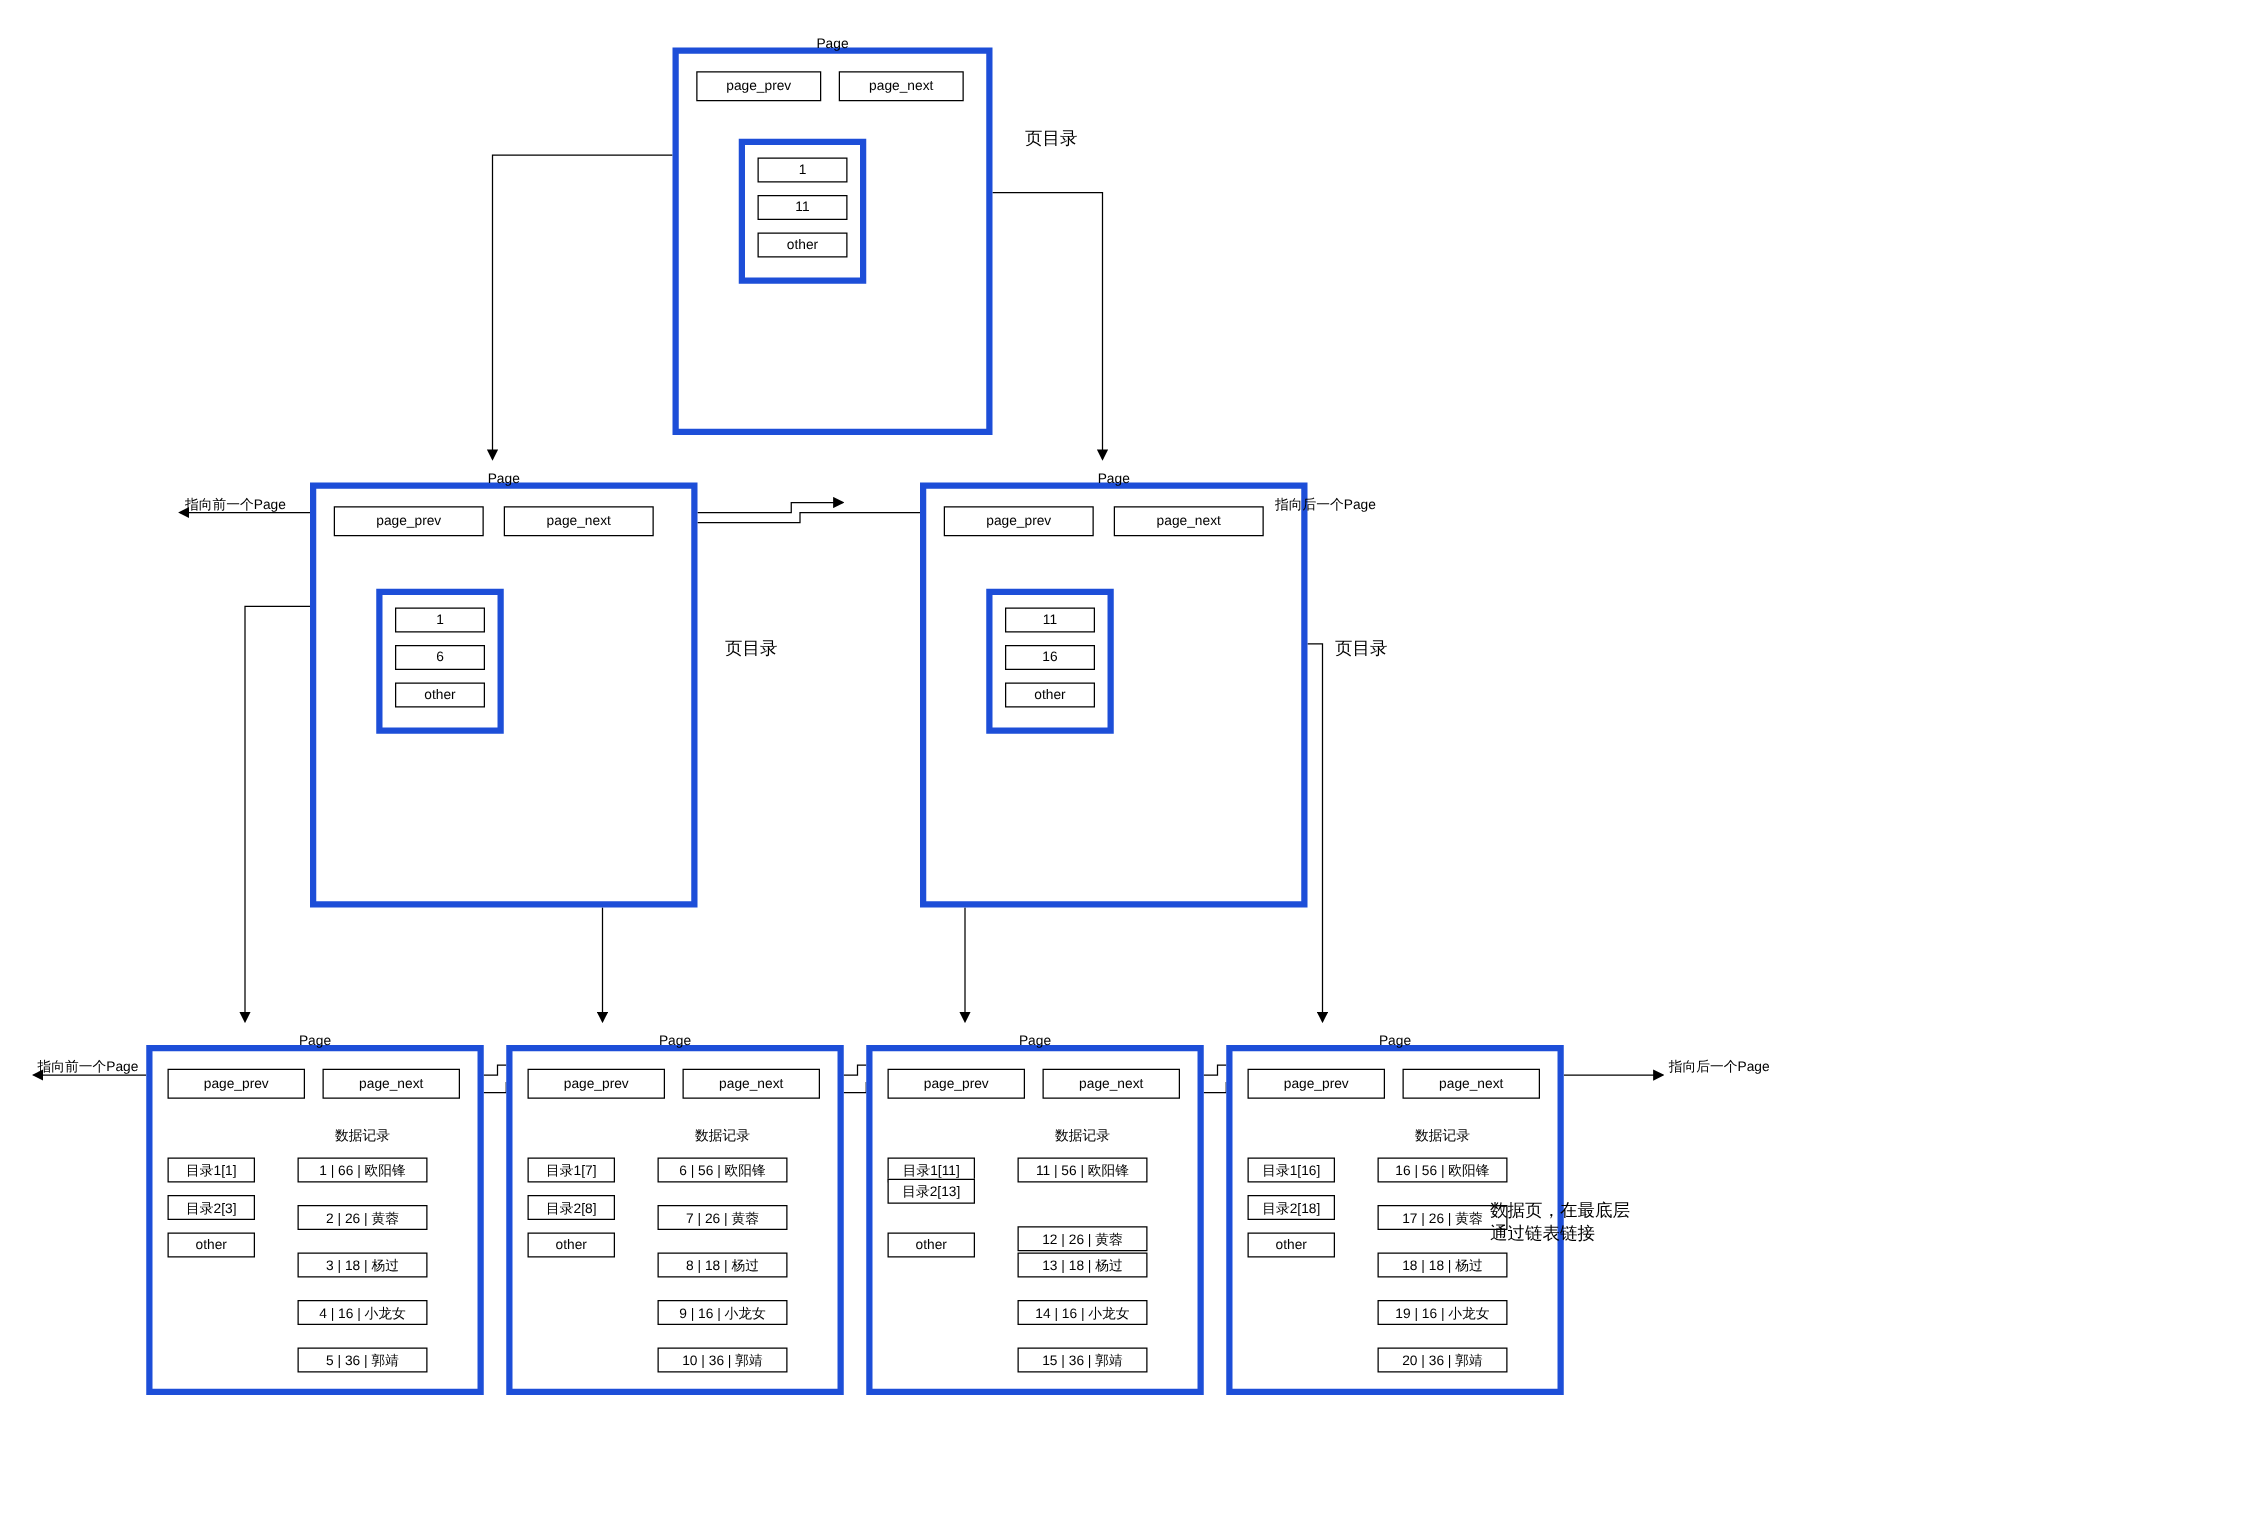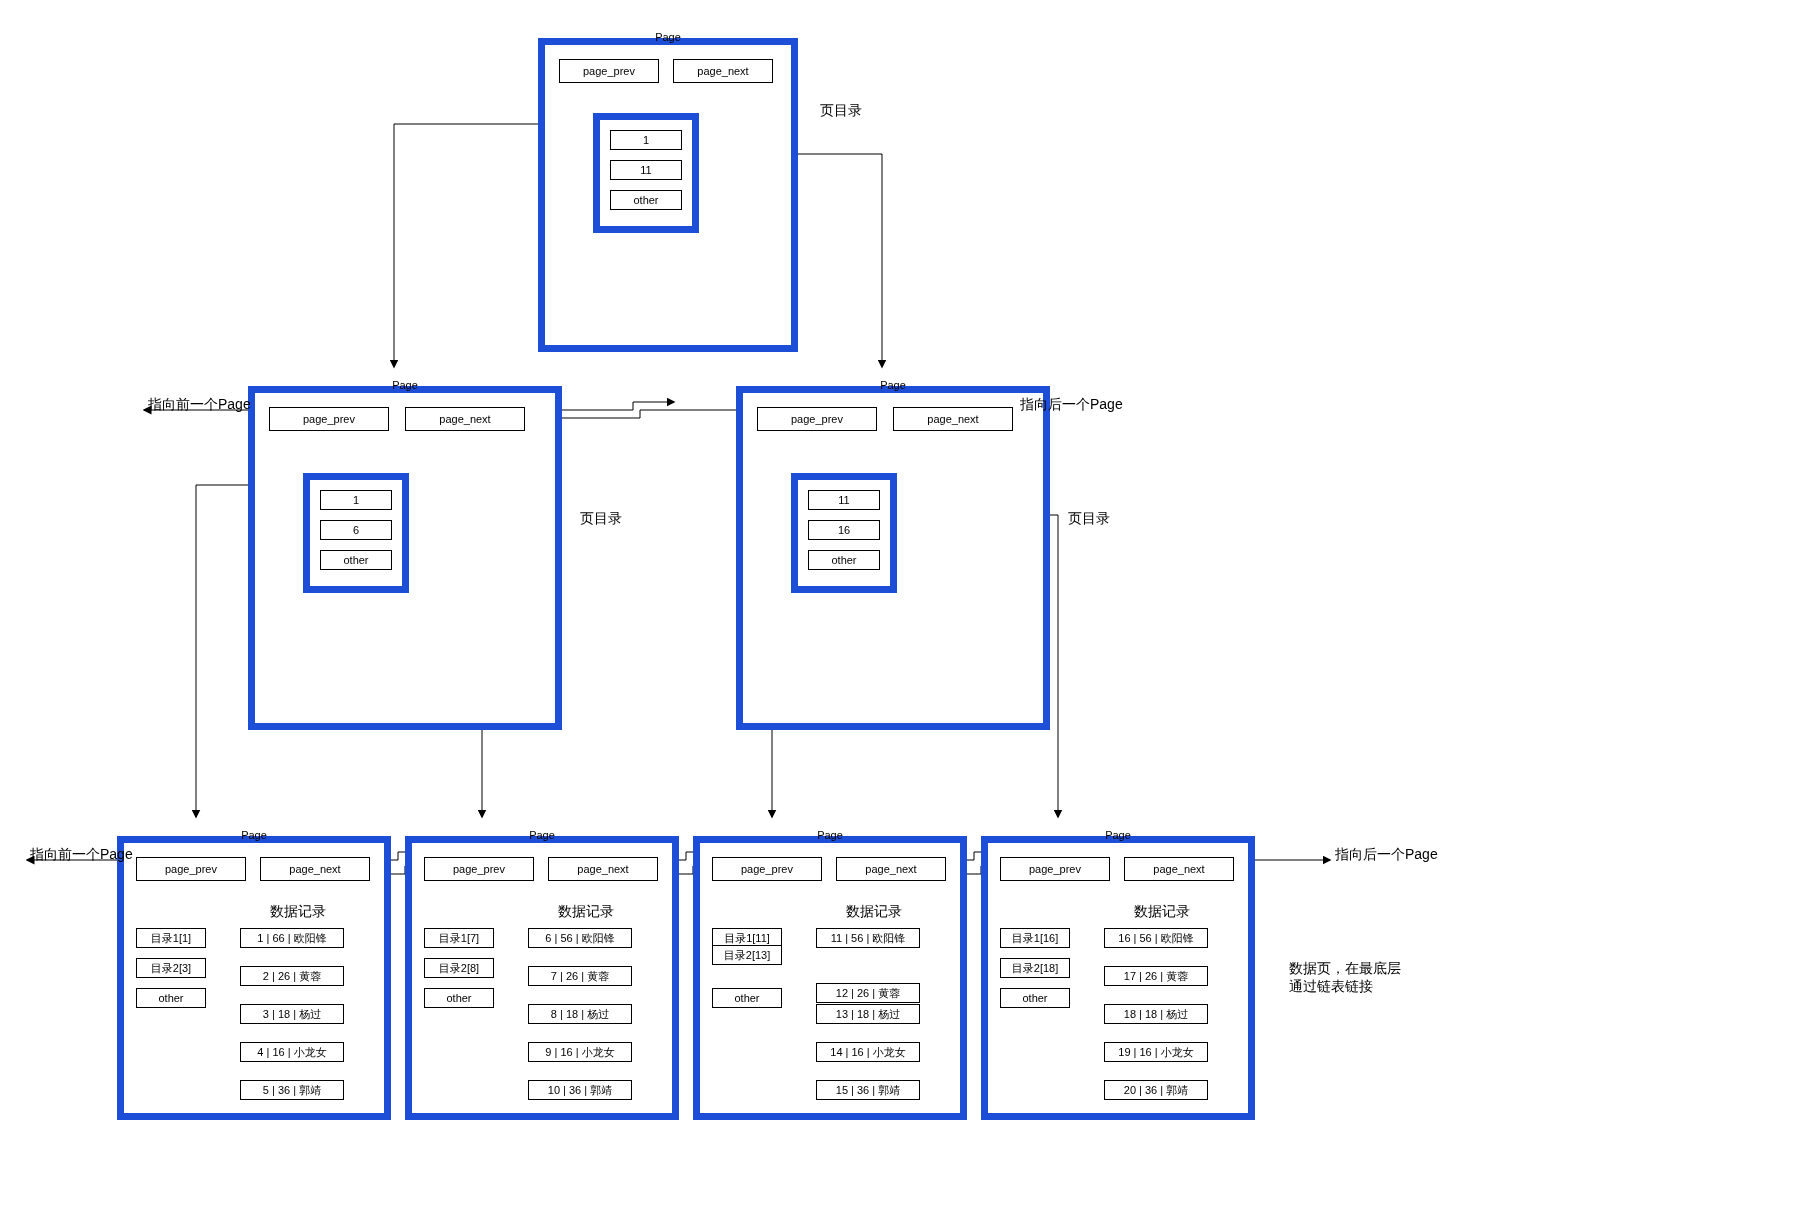--- a/index.html
+++ b/index.html
@@ -1,21 +1,21 @@
 <!DOCTYPE html>
 <html><head>
 <meta charset="utf-8">
 <style>
 html,body{margin:0;padding:0;background:#fff;font-family:"Microsoft YaHei","Helvetica Neue",Arial,sans-serif;font-size:10px;color:#000}
 #canvas{position:relative;width:1796px;height:1224px}
-.page-box{position:absolute;border:7px solid #1d4ed8;background:#fff}
+.page-box{position:absolute;border:5px solid #1d4ed8;background:#fff}
 .page-title{position:absolute;top:-14px;left:0;right:0;text-align:center;font-size:11px}
 .slot{position:absolute;border:1px solid #000;background:#fff;display:flex;align-items:center;justify-content:center;font-size:11px;text-align:left;white-space:pre}
 .lbl{position:absolute;font-size:14px}
-.lbl-small{font-size:14px}
+.lbl-small{font-size:11px}
 svg{position:absolute;top:0;left:0;pointer-events:none}
 </style>
 </head>
 <body>
 
 <div id="canvas">
 
 <svg width="1796" height="1224">
   <defs>
     <marker id="arr" viewBox="0 0 12 12" refX="10" refY="6" markerWidth="9" markerHeight="9" orient="auto-start-reverse">
@@ -173,18 +173,18 @@
   <div class="slot" style="left:116px;top:85px;width:102px;height:18px">16 | 56 | 欧阳锋</div>
   <div class="slot" style="left:116px;top:123px;width:102px;height:18px">17 | 26 | 黄蓉</div>
   <div class="slot" style="left:116px;top:161px;width:102px;height:18px">18 | 18 | 杨过</div>
   <div class="slot" style="left:116px;top:199px;width:102px;height:18px">19 | 16 | 小龙女</div>
   <div class="slot" style="left:116px;top:237px;width:102px;height:18px">20 | 36 | 郭靖</div>
 </div>
 
 <div class="lbl lbl-small" style="left:30px;top:846px">指向前一个Page</div>
 <div class="lbl lbl-small" style="left:1335px;top:846px">指向后一个Page</div>
 
-<div class="lbl" style="left:1289px;top:960px;width:150px">
+<div class="lbl" style="left:1192px;top:960px;width:150px">
   <span>数据页，在最底层</span><br>
   <span>通过链表链接</span>
 </div>
 
 </div>
 
 </body></html>

